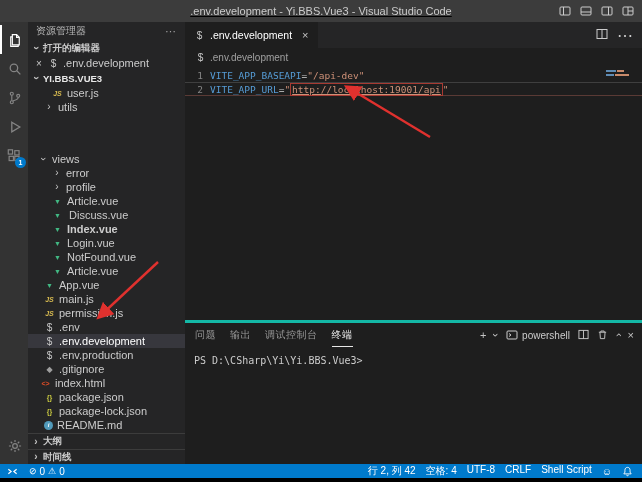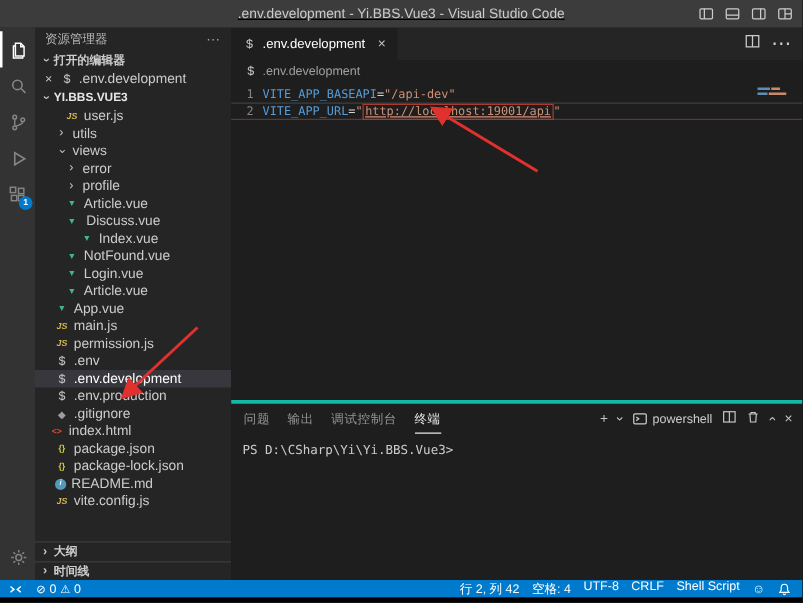--- a/index.html
+++ b/index.html
@@ -201,51 +201,51 @@
 
       <div class="tree" id="file-tree">
           <div class="tree-row" style="padding-left: 24px;">
             <span class="ficon ic-js">JS</span>
             <span class="flabel">user.js</span>
           </div>
           <div class="tree-row" style="padding-left: 16px;">
             <span class="twisty">›</span>
             <span class="flabel">utils</span>
           </div>
-          <div class="tree-row" style="padding-left: 16px;">
+          <div class="tree-row" style="padding-left: 10px; margin-top: 38px;">
             <span class="twisty expanded">›</span>
             <span class="flabel">views</span>
           </div>
           <div class="tree-row" style="padding-left: 24px;">
             <span class="twisty">›</span>
             <span class="flabel">error</span>
           </div>
           <div class="tree-row" style="padding-left: 24px;">
             <span class="twisty">›</span>
             <span class="flabel">profile</span>
           </div>
           <div class="tree-row" style="padding-left: 24px;">
             <span class="ficon ic-vue">▼</span>
             <span class="flabel">Article.vue</span>
           </div>
           <div class="tree-row" style="padding-left: 24px; gap: 6px;">
             <span class="ficon ic-vue">▼</span>
             <span class="flabel">Discuss.vue</span>
           </div>
-          <div class="tree-row" style="padding-left: 36px;">
+          <div class="tree-row" style="padding-left: 24px; font-weight: bold;">
             <span class="ficon ic-vue">▼</span>
             <span class="flabel">Index.vue</span>
           </div>
           <div class="tree-row" style="padding-left: 24px;">
             <span class="ficon ic-vue">▼</span>
+            <span class="flabel">Login.vue</span>
+          </div>
+          <div class="tree-row" style="padding-left: 24px;">
+            <span class="ficon ic-vue">▼</span>
             <span class="flabel">NotFound.vue</span>
-          </div>
-          <div class="tree-row" style="padding-left: 24px;">
-            <span class="ficon ic-vue">▼</span>
-            <span class="flabel">Login.vue</span>
           </div>
           <div class="tree-row" style="padding-left: 24px;">
             <span class="ficon ic-vue">▼</span>
             <span class="flabel">Article.vue</span>
           </div>
           <div class="tree-row" style="padding-left: 16px;">
             <span class="ficon ic-vue">▼</span>
             <span class="flabel">App.vue</span>
           </div>
           <div class="tree-row" style="padding-left: 16px;">

